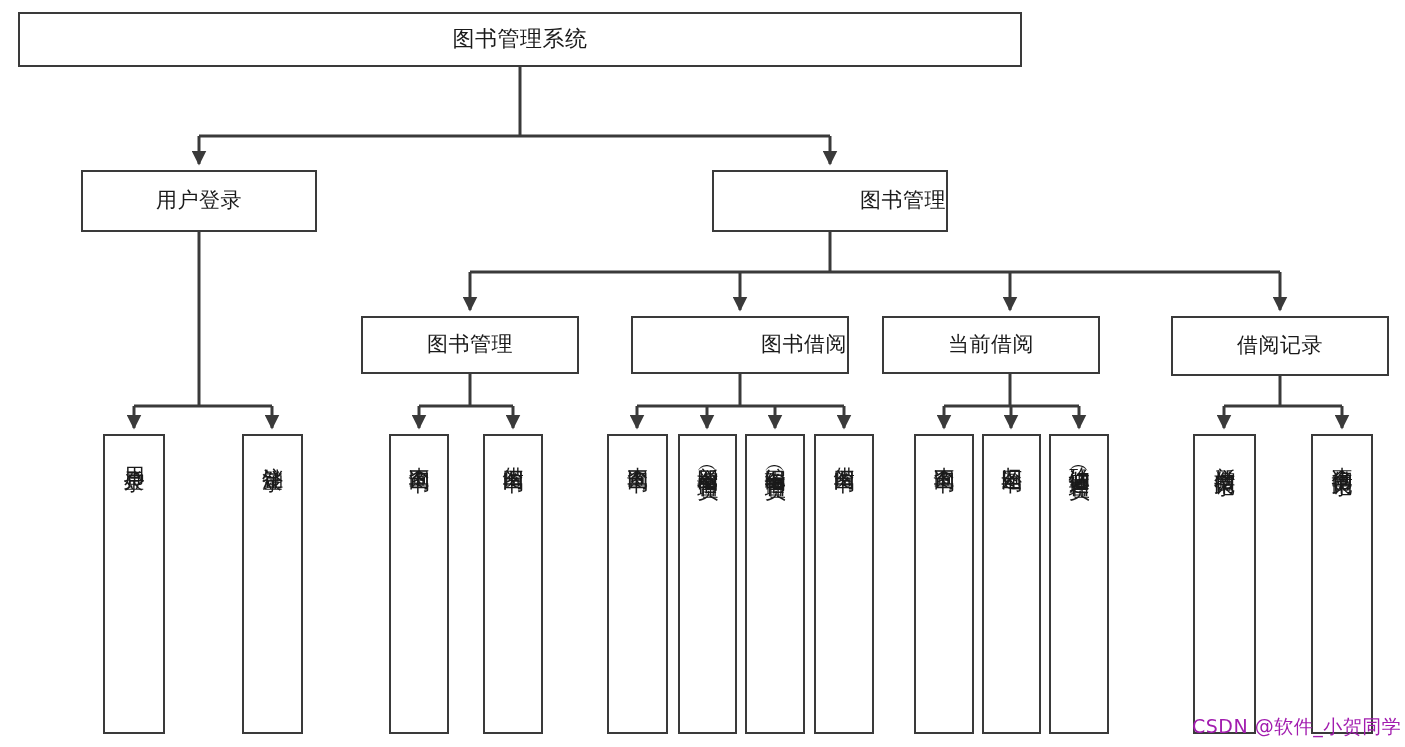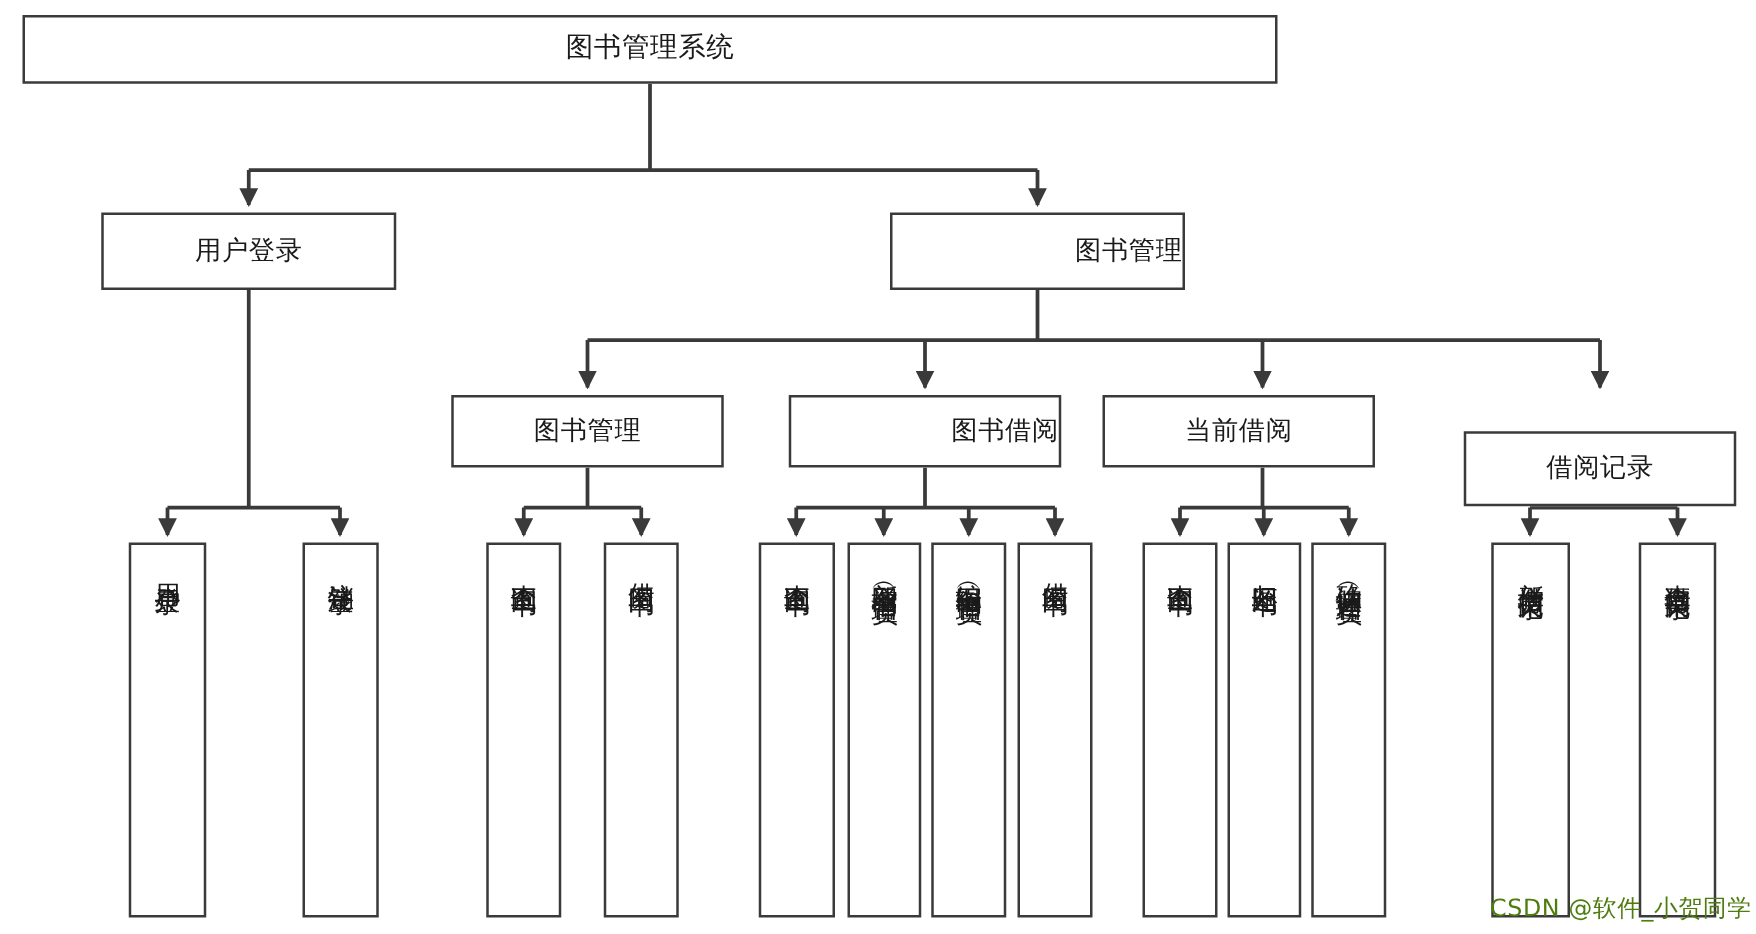--- a/index.html
+++ b/index.html
@@ -53,21 +53,21 @@
     writing-mode: vertical-rl;
     text-orientation: upright;
     font-size: 21px;
     line-height: 1.35;
     letter-spacing: 2px;
     text-align: left;
   }
   .watermark {
     position: absolute;
     font-size: 19px;
-    color: #4d7c0f;
+    color: #a21caf;
     white-space: nowrap;
     letter-spacing: 0.5px;
   }
 </style>
 </head>
 <body>
 
 <div id="canvas">
 
   <svg id="edges" viewBox="0 0 1405 747">
@@ -133,21 +133,21 @@
 
   <div class="node node-h" style="left:361px; top:316px; width:218px; height:58px;">
     <span class="label">图书管理</span>
   </div>
   <div class="node node-h" style="left:631px; top:316px; width:218px; height:58px;justify-content:flex-end;">
     <span class="label">图书借阅</span>
   </div>
   <div class="node node-h" style="left:882px; top:316px; width:218px; height:58px;">
     <span class="label">当前借阅</span>
   </div>
-  <div class="node node-h" style="left:1171px; top:316px; width:218px; height:60px;margin-top:29px;">
+  <div class="node node-h" style="left:1171px; top:316px; width:218px; height:60px;">
     <span class="label">借阅记录</span>
   </div>
 
   <div class="node node-v" style="left:103px; top:434px; width:62px; height:300px;">
     <span class="label">用户登录</span>
   </div>
   <div class="node node-v" style="left:242px; top:434px; width:61px; height:300px;">
     <span class="label">注销登录</span>
   </div>
   <div class="node node-v" style="left:389px; top:434px; width:60px; height:300px;">

